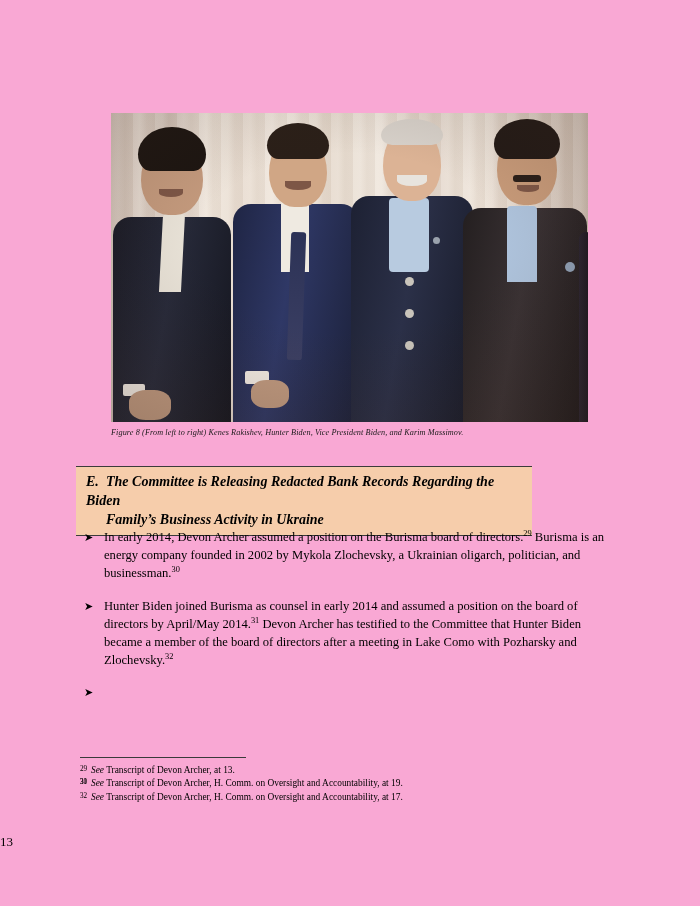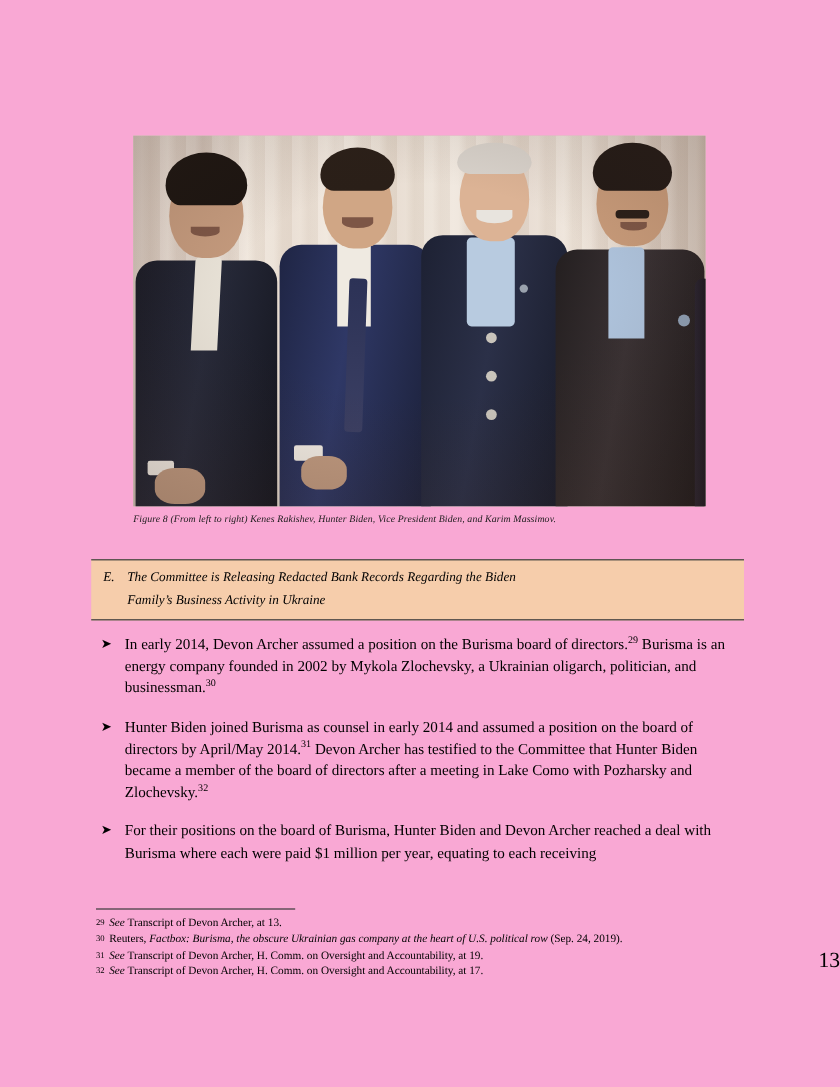--- a/index.html
+++ b/index.html
@@ -161,28 +161,28 @@
     line-height: 11px;
     color: #1a1a1a;
     letter-spacing: .1px;
   }
 
   
   .section-heading {
     position: absolute;
     left: 76px;
     top: 466px;
-    width: 544px;
+    width: 456px;
     box-sizing: border-box;
     background: #f6cdab;
     border-top: 1.4px solid #3b3b3b;
     border-bottom: 1.4px solid #3b3b3b;
     padding: 5px 10px 6px 10px;
-    font-size: 11px;
-    font-weight: normal;
+    font-size: 14px;
+    font-weight: bold;
     font-style: italic;
     line-height: 19px;
   }
   .section-heading .letter {
     display: inline-block;
     width: 20px;
   }
   .section-heading .htext {
     display: inline;
   }
@@ -247,24 +247,24 @@
     left: 0;
     top: -1px;
     font-size: 7.2px;
     vertical-align: super;
   }
   .footnote i { }
 
   .page-number {
     position: absolute;
     left: 0;
-    top: 790px;
+    top: 834px;
     width: 700px;
-    text-align: right;
-    font-size: 18px;
+    text-align: left;
+    font-size: 13px;
   }
 </style>
 </head>
 <body>
 
 <div class="page">
 
   <div class="figure-wrap">
     <div class="photo">
       <div class="backdrop"></div>
@@ -323,26 +323,26 @@
   <div class="figure-caption">Figure 8 (From left to right) Kenes Rakishev, Hunter Biden, Vice President Biden, and Karim Massimov.</div>
 
   <div class="section-heading">
     <span class="letter">E.</span><span class="htext">The Committee is Releasing Redacted Bank Records Regarding the Biden</span>
     <span class="cont">Family’s Business Activity in Ukraine</span>
   </div>
 
   <div class="bullets">
       <div class="bullet"><span class="marker">➤</span><span>In early 2014, Devon Archer assumed a position on the Burisma board of directors.<sup>29</sup> Burisma is an energy company founded in 2002 by Mykola Zlochevsky, a Ukrainian oligarch, politician, and businessman.<sup>30</sup></span></div>
       <div class="bullet"><span class="marker">➤</span><span>Hunter Biden joined Burisma as counsel in early 2014 and assumed a position on the board of directors by April/May 2014.<sup>31</sup>  Devon Archer has testified to the Committee that Hunter Biden became a member of the board of directors after a meeting in Lake Como with Pozharsky and Zlochevsky.<sup>32</sup></span></div>
-      <div class="bullet"><span class="marker">➤</span><span>For their positions on the board of Burisma, Hunter Biden and Devon Archer reached a deal with Burisma where each were paid $1 million per year, equating to each receiving</span></div>
+      <div class="bullet"><span class="marker">➤</span></div>
     </div>
 
   <div class="footnote-rule"></div>
   <div class="footnotes">
       <div class="footnote"><span class="fn-num">29</span><span><i>See</i> Transcript of Devon Archer, at 13.</span></div>
-      <div class="footnote"><span class="fn-num">30</span><span>Reuters, <i>Factbox: Burisma, the obscure Ukrainian gas company at the heart of U.S. political row</i> (Sep. 24, 2019).</span></div>
+      <div class="footnote"><span class="fn-num">30</span></div>
       <div class="footnote"><span class="fn-num">31</span><span><i>See</i> Transcript of Devon Archer, H. Comm. on Oversight and Accountability, at 19.</span></div>
       <div class="footnote"><span class="fn-num">32</span><span><i>See</i> Transcript of Devon Archer, H. Comm. on Oversight and Accountability, at 17.</span></div>
     </div>
 
   <div class="page-number">13</div>
 
 </div>
 
 </body></html>

